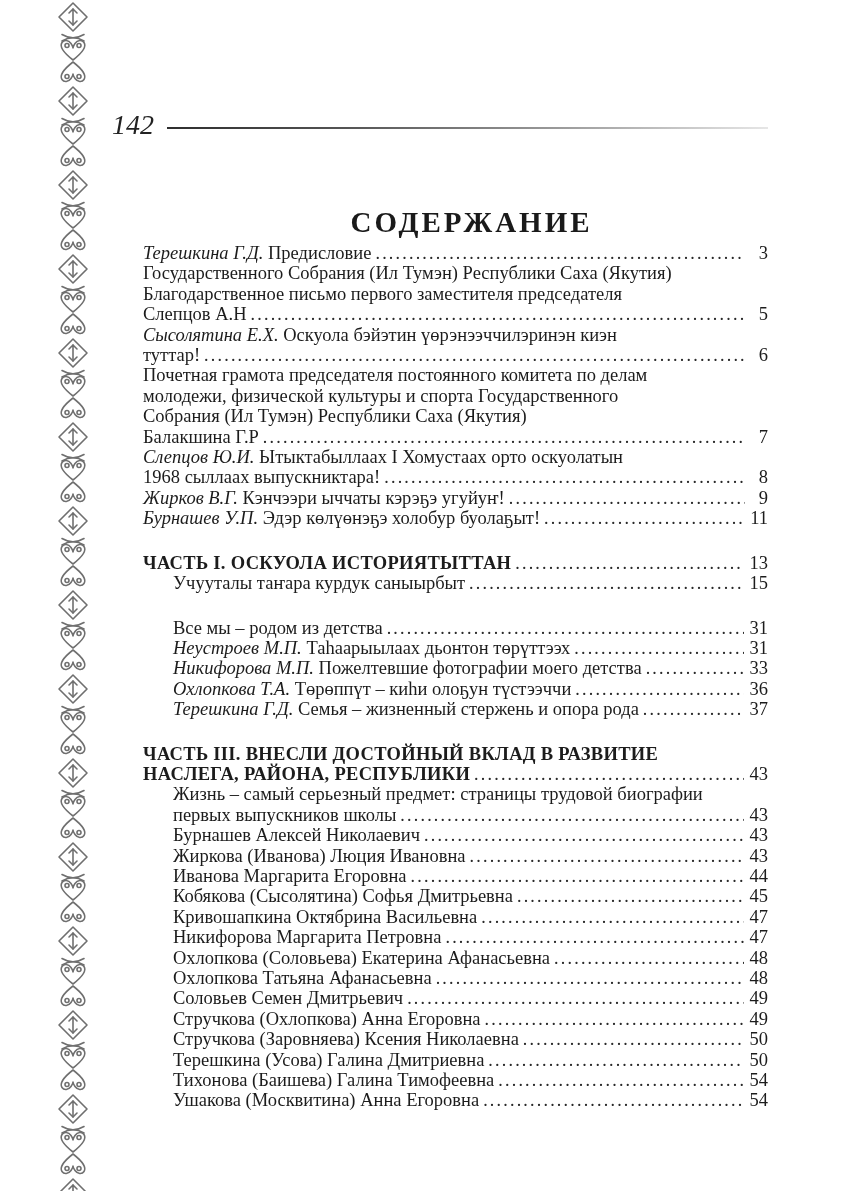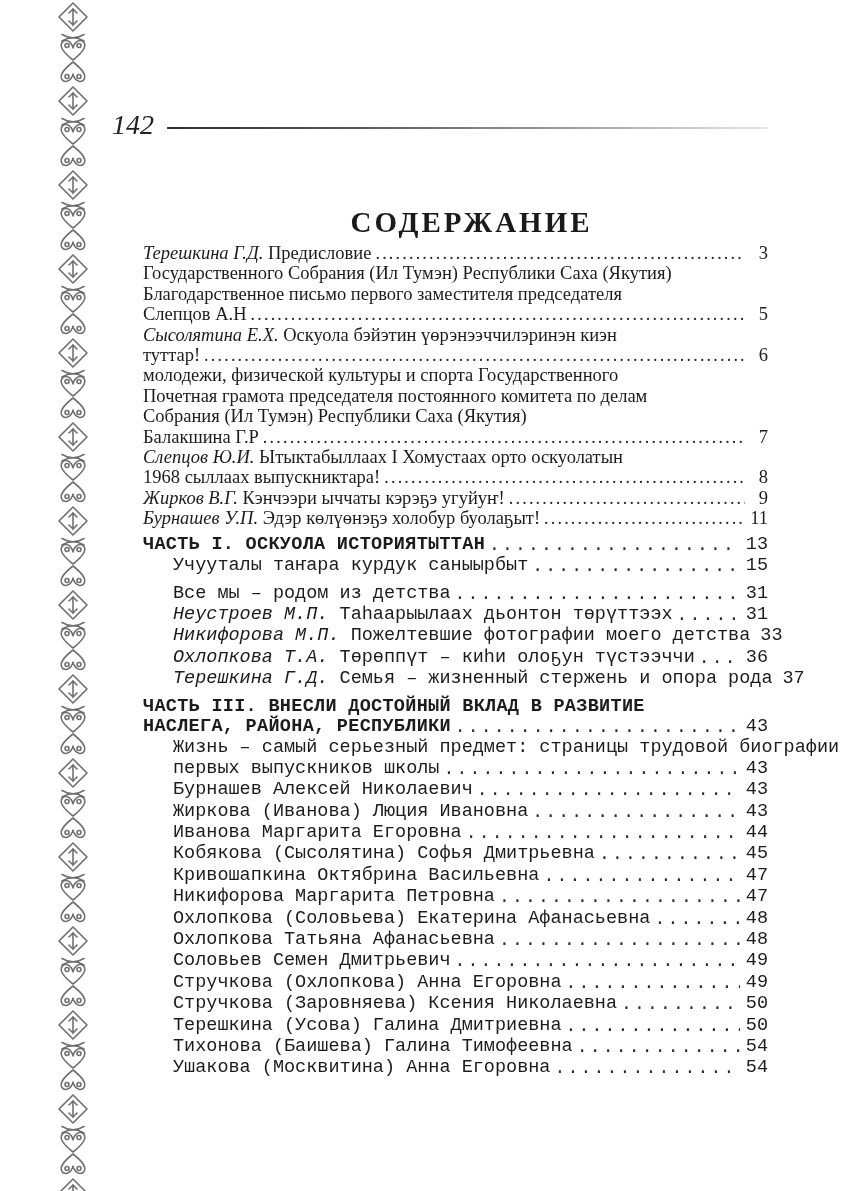--- a/index.html
+++ b/index.html
@@ -23,25 +23,25 @@
   }
   .title{
     position:absolute;top:190px;left:143px;width:625px;margin:16px;
     text-align:center;font-size:29px;font-weight:bold;letter-spacing:3px;
     color:#1a1a1a;
   }
   .toc{
     position:absolute;top:243px;left:143px;width:625px;
     font-size:18.5px;line-height:20.4px;
   }
-  .toc-section + .toc-section{margin-top:6px;font-family:Liberation Mono, monospace;}
+  .toc-section + .toc-section{margin-top:24px;}
   .entry.indent{padding-left:30px;}
   .entry.bold .text{font-weight:bold;letter-spacing:0.3px;}
   .line{white-space:nowrap;}
-  .line.last{display:flex;align-items:flex-start;}
+  .line.last{display:flex;align-items:flex-end;}
   .text{white-space:nowrap;}
   .author{font-style:italic;}
   .dots{
     flex:1;overflow:hidden;white-space:nowrap;
     margin-left:4px;margin-right:2px;color:#2a2a2a;
   }
   .dots::after{
     content:"......................................................................................................................................................................................................................................";
     letter-spacing:2.2px;font-size:18px;
   }
@@ -99,22 +99,22 @@
       </div>
       <div class="entry">
         <div class="line"><span class="text"><i class="author">Сысолятина Е.Х. </i>Оскуола бэйэтин үөрэнээччилэринэн киэн</span></div>
         <div class="line last">
           <span class="text">туттар!</span>
           <span class="dots"></span>
           <span class="pg">6</span>
         </div>
       </div>
       <div class="entry">
+        <div class="line"><span class="text">Почетная грамота председателя постоянного комитета по делам</span></div>
         <div class="line"><span class="text">молодежи, физической культуры и спорта  Государственного</span></div>
-        <div class="line"><span class="text">Почетная грамота председателя постоянного комитета по делам</span></div>
         <div class="line"><span class="text">Собрания (Ил Тумэн) Республики Саха (Якутия)</span></div>
         <div class="line last">
           <span class="text">Балакшина Г.Р</span>
           <span class="dots"></span>
           <span class="pg">7</span>
         </div>
       </div>
       <div class="entry">
         <div class="line"><span class="text"><i class="author">Слепцов Ю.И. </i>Ытыктабыллаах I Хомустаах орто оскуолатын</span></div>
         <div class="line last">

